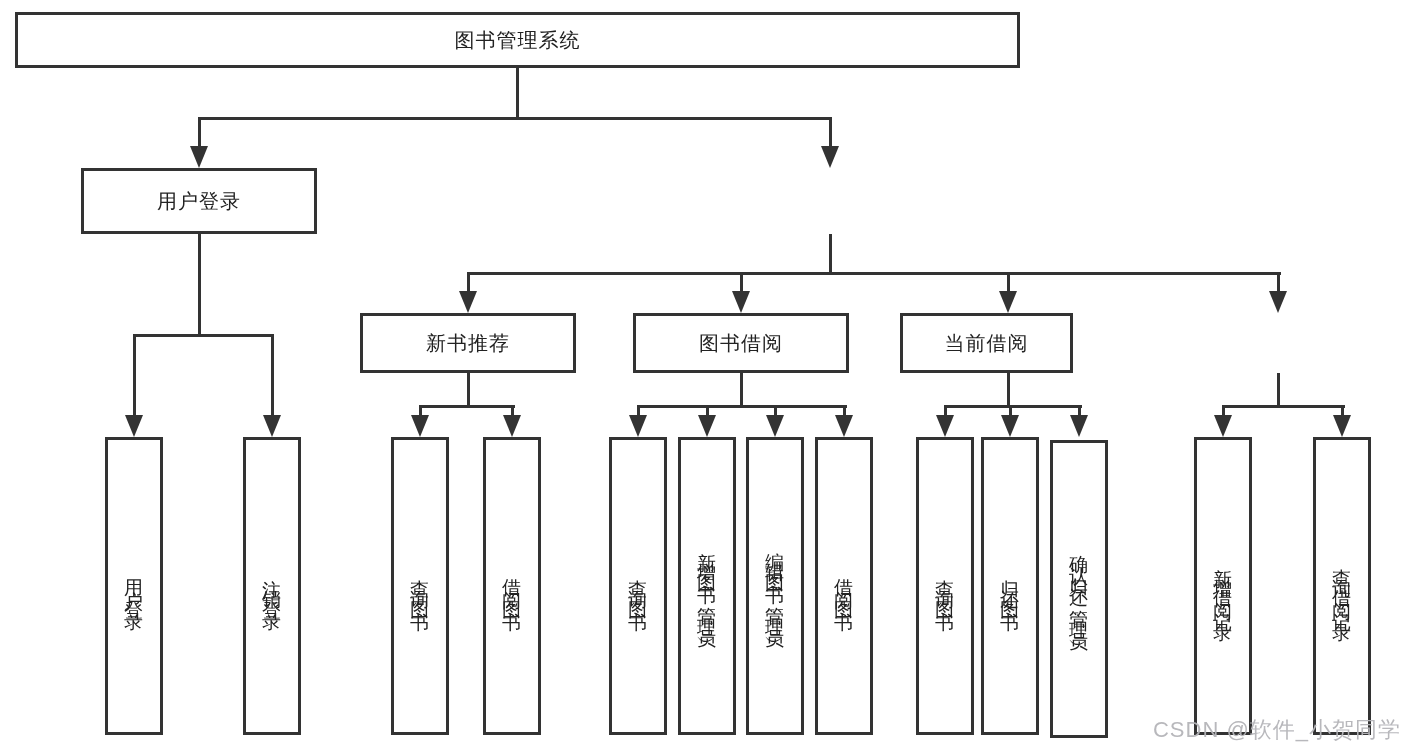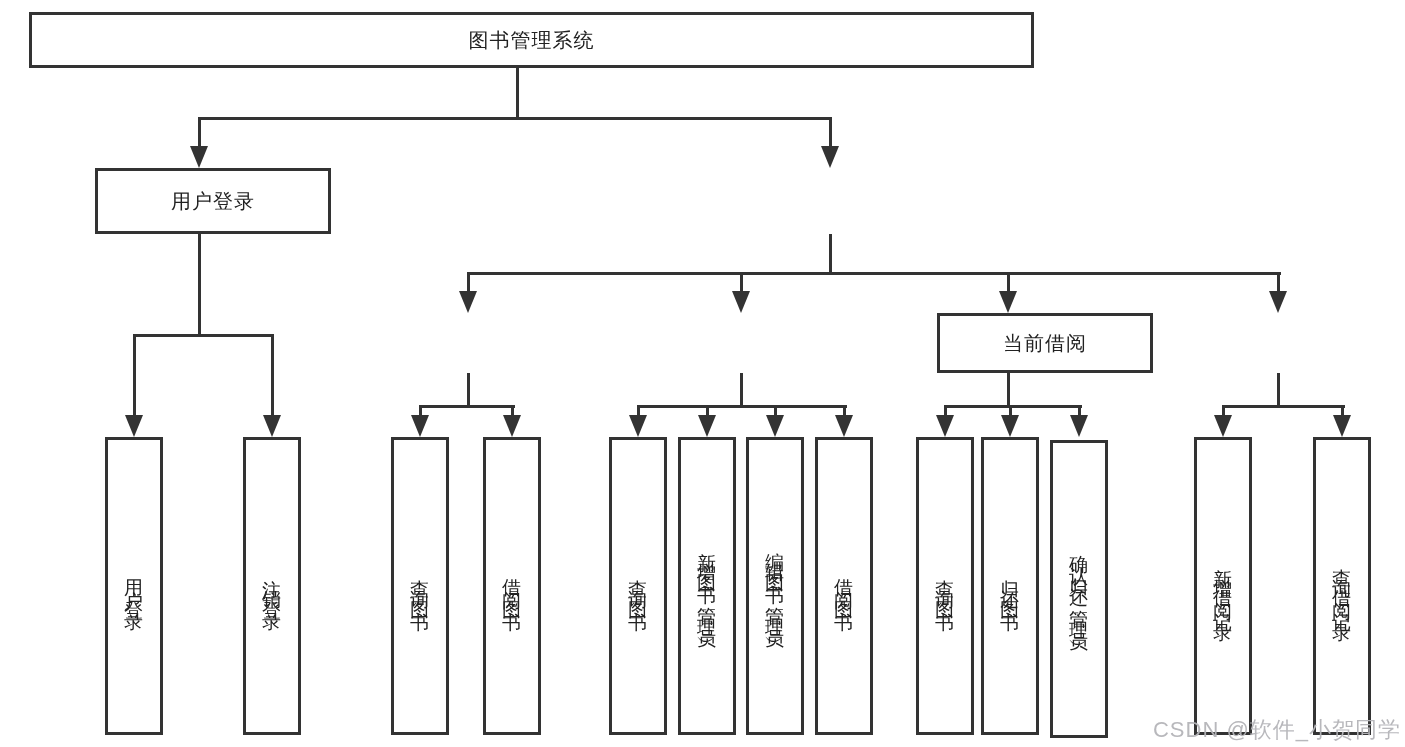--- a/index.html
+++ b/index.html
@@ -4,21 +4,21 @@
 <style>
   html,body{margin:0;padding:0;background:#ffffff;}
   .canvas{
     position:relative;width:1405px;height:747px;background:#ffffff;overflow:hidden;
     font-family:"Liberation Sans","DejaVu Sans",sans-serif;color:#222222;
   }
   .box{
     position:absolute;box-sizing:border-box;border:3px solid #333333;background:#ffffff;
     display:flex;align-items:center;justify-content:center;
   }
-  .box.h{font-size:20px;letter-spacing:1px;margin-left:14px;}
+  .box.h{font-size:20px;letter-spacing:1px;}
   .box.v .vtext{
     writing-mode:vertical-rl;text-orientation:mixed;
     font-size:19px;letter-spacing:11px;line-height:1;
   }
   .vline{position:absolute;width:3px;background:#333333;}
   .hline{position:absolute;height:3px;background:#333333;}
   .arrow-down{
     position:absolute;width:0;height:0;
     border-left:9px solid transparent;border-right:9px solid transparent;
     border-top:22px solid #333333;
@@ -59,21 +59,27 @@
   <div class="hline" style="left:467px;top:272px;width:814px;"></div>
   <div class="vline" style="left:467px;top:272px;height:20px;"></div>
   <div class="arrow-down" style="left:459px;top:291px;"></div>
   <div class="vline" style="left:740px;top:272px;height:20px;"></div>
   <div class="arrow-down" style="left:732px;top:291px;"></div>
   <div class="vline" style="left:1007px;top:272px;height:20px;"></div>
   <div class="arrow-down" style="left:999px;top:291px;"></div>
   <div class="vline" style="left:1277px;top:272px;height:20px;"></div>
   <div class="arrow-down" style="left:1269px;top:291px;"></div>
 
-  <div class="box h" style="left:923px;top:313px;width:216px;height:60px;">
+  <div class="box h" style="left:360px;top:313px;width:216px;height:60px;">
+    <span>新书推荐</span>
+  </div>
+  <div class="box h" style="left:633px;top:313px;width:216px;height:60px;">
+    <span>图书借阅</span>
+  </div>
+  <div class="box h" style="left:900px;top:313px;width:173px;height:60px;">
     <span>当前借阅</span>
   </div>
 
   <div class="vline" style="left:467px;top:373px;height:32px;"></div>
   <div class="hline" style="left:419px;top:405px;width:96px;"></div>
   <div class="vline" style="left:419px;top:405px;height:12px;"></div>
   <div class="arrow-down" style="left:411px;top:415px;"></div>
   <div class="vline" style="left:511px;top:405px;height:12px;"></div>
   <div class="arrow-down" style="left:503px;top:415px;"></div>
 

